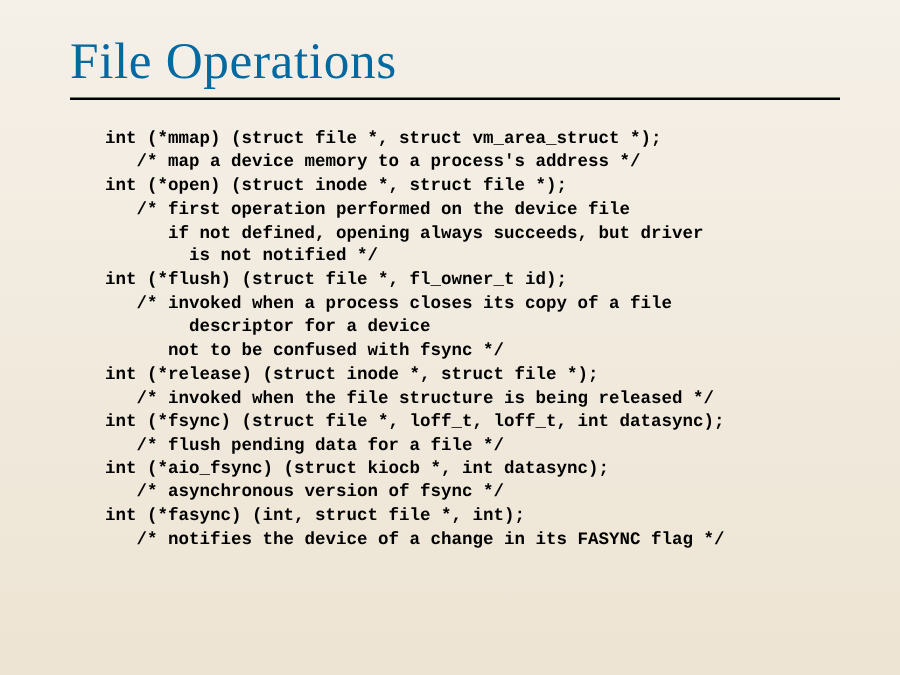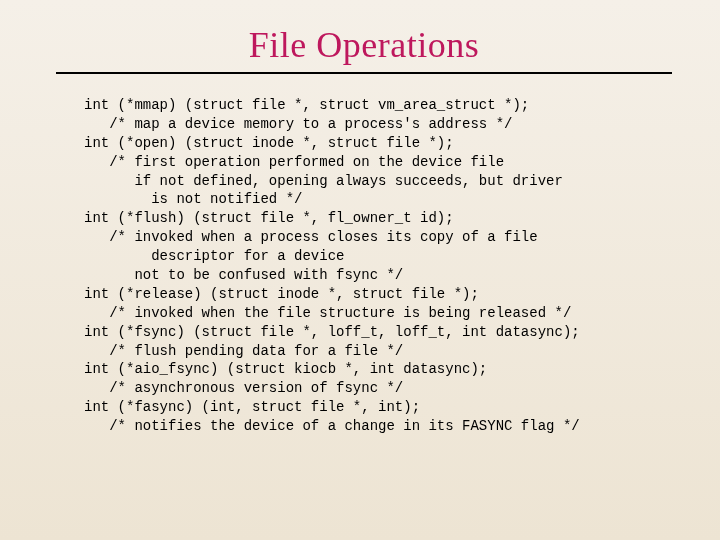--- a/index.html
+++ b/index.html
@@ -11,39 +11,38 @@
     font-family: "Times New Roman", Times, serif;
     overflow: hidden;
   }
   .slide {
     box-sizing: border-box;
     width: 720px;
     height: 540px;
     padding: 24px 48px 24px 56px;
   }
   .title {
-    font-size: 36px;
+    font-size: 41px;
     font-weight: 400;
-    color: #be185d;
+    color: #0369a1;
     margin: 0 0 6px 0;
     letter-spacing: 0.5px;
-    text-align: center;
   }
   .rule {
     height: 2px;
     background: #000;
     margin: 0 0 22px 0;
     width: 100%;
   }
   .code {
     font-family: "Courier New", Courier, monospace;
     font-size: 14px;
     line-height: 1.35;
     color: #000;
-    font-weight: normal;
+    font-weight: bold;
     white-space: pre;
     margin-left: 28px;
   } 
 </style>
 </head>
 <body>
 
 <div class="slide">
   <h1 class="title">File Operations</h1>
   <div class="rule"></div>

